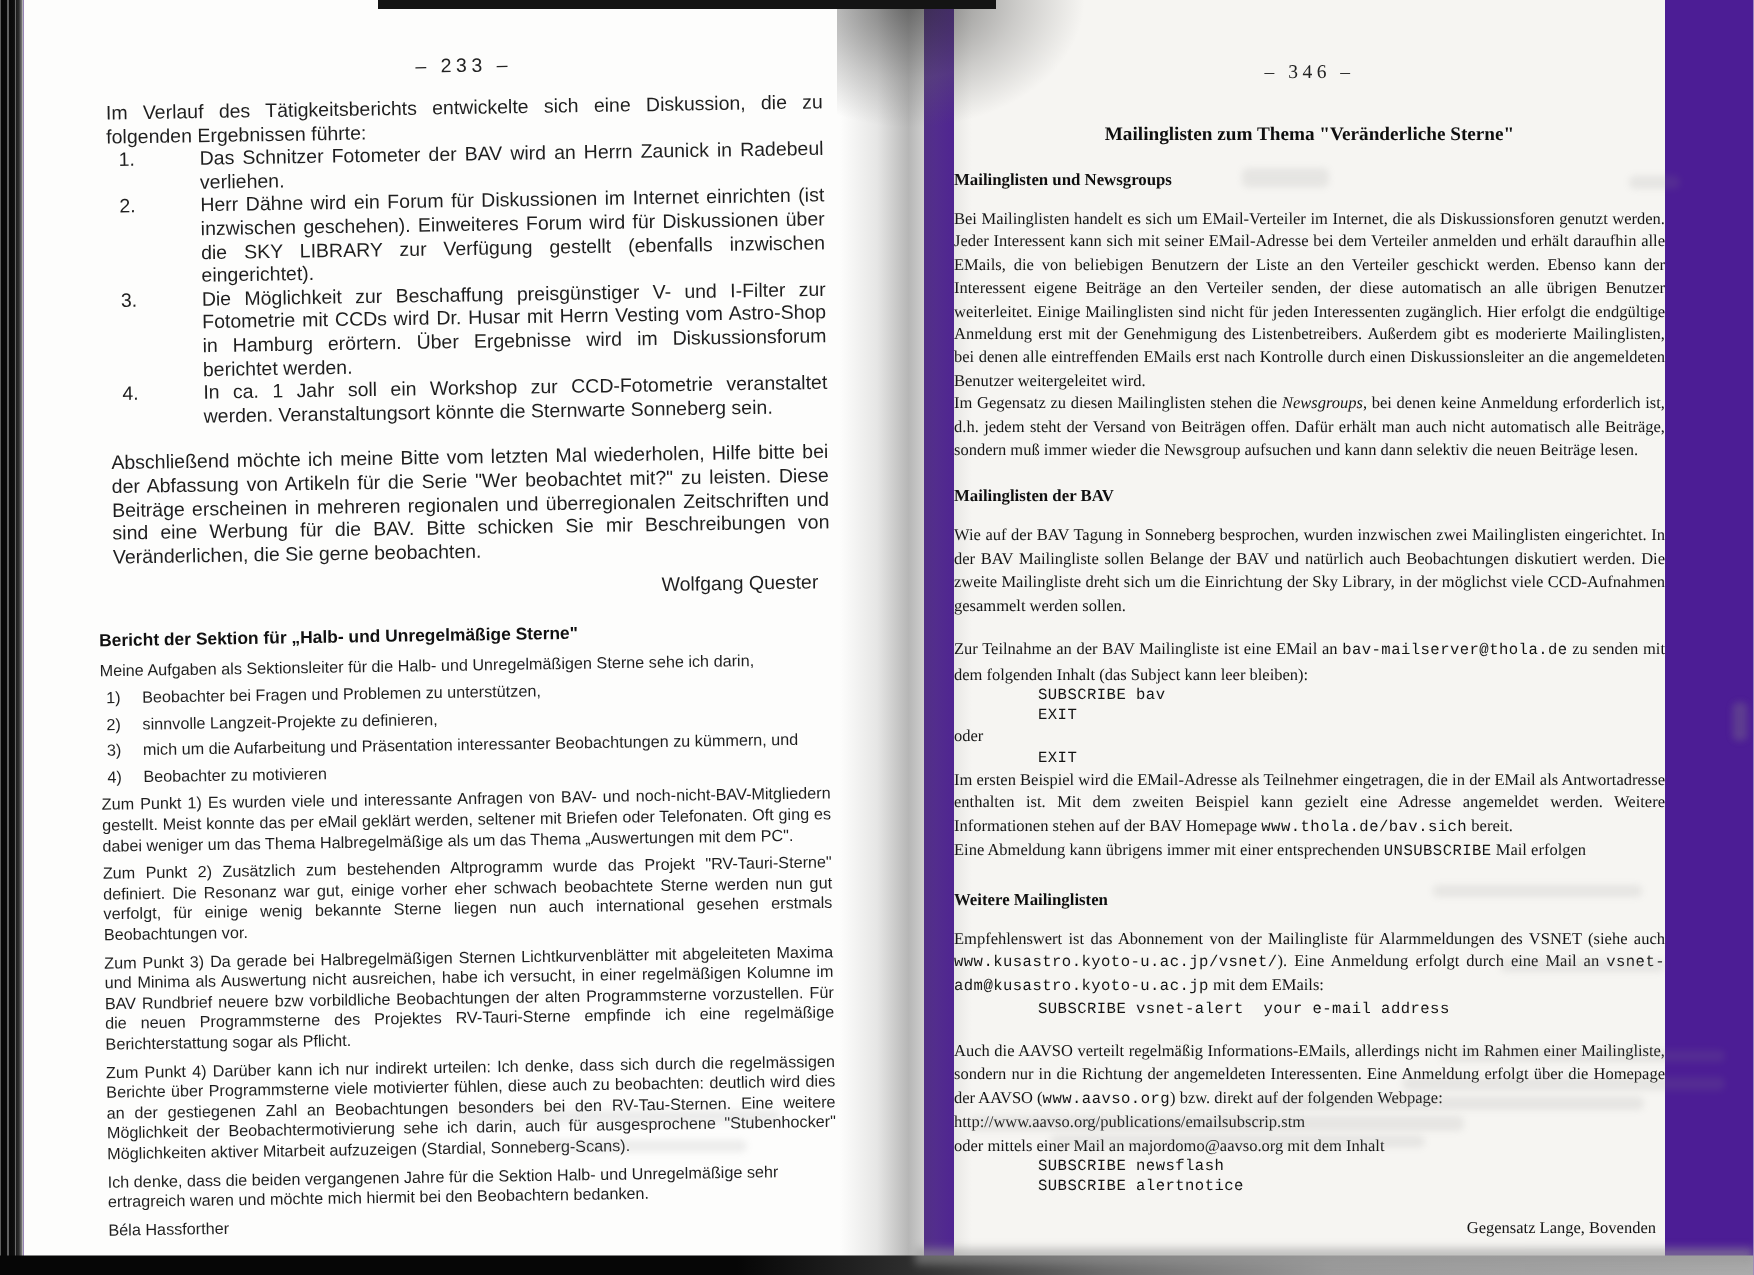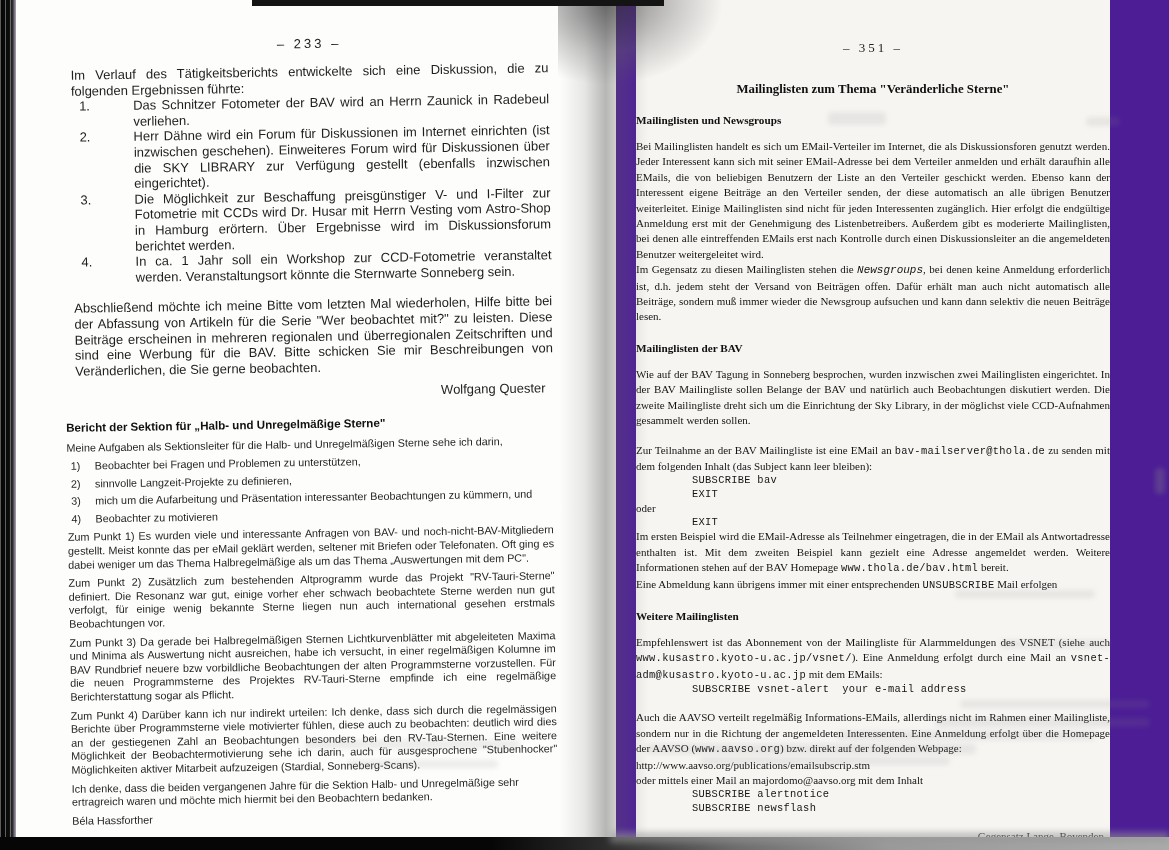--- a/index.html
+++ b/index.html
@@ -30,21 +30,21 @@
   .pt{margin-top:5px !important;}
   .sig2{margin-top:5px !important;}
   
   .page-right .pageno{font-family:"Liberation Serif",serif;margin-bottom:0;}
   .title{font-size:12.8px;font-weight:bold;text-align:center;margin:26px 0 0;color:#0f0f0f;}
   .rp{font-size:11px;line-height:15.4px;margin:0;}
   .rp.gap{margin-top:14px;}
   .rh{font-size:11.2px;font-weight:bold;margin:17px 0 13px;color:#0f0f0f;}
   .rp:first-of-type{margin-top:13px;}
   .mono{font-family:"Liberation Mono",monospace;font-size:10.4px;letter-spacing:.3px;}
-  .it{font-style:italic;font-family:Liberation Mono, monospace;}
+  .it{font-style:italic;}
   .code{font-family:"Liberation Mono",monospace;font-size:10.4px;line-height:13.2px;
         padding-left:56px;letter-spacing:.3px;white-space:pre;}
   .plain{font-size:11px;line-height:15.4px;margin:0;}
   .rsig{text-align:right;font-size:11px;margin-top:15px;padding-right:6px;}
   
   .edge-left{position:absolute;left:0;top:0;width:16px;height:850px;z-index:5;
     background:linear-gradient(90deg,#050505 0%,#0c0c0c 55%,#2b2b2b 78%,#888 94%,rgba(255,255,255,0)100%);}
   .edge-left:after{content:"";position:absolute;inset:0;
     background:repeating-linear-gradient(90deg,rgba(255,255,255,.35)0 1px,transparent 1px 5px);}
   .edge-top{position:absolute;left:252px;top:0;width:412px;height:6px;background:#141414;
@@ -99,43 +99,43 @@
               <p class="small j pt">Zum Punkt 4)  Darüber kann ich nur indirekt urteilen: Ich denke, dass sich durch die regelmässigen Berichte über Programmsterne viele motivierter fühlen, diese auch zu beobachten: deutlich wird dies an der gestiegenen Zahl an Beobachtungen besonders bei den RV-Tau-Sternen. Eine weitere Möglichkeit der Beobachtermotivierung sehe ich darin, auch für ausgesprochene "Stubenhocker" Möglichkeiten aktiver Mitarbeit aufzuzeigen (Stardial, Sonneberg-Scans).</p>
             </div>
           <p class="small pt">Ich denke, dass die beiden vergangenen Jahre für die Sektion Halb- und Unregelmäßige sehr ertragreich waren und möchte mich hiermit bei den Beobachtern bedanken.</p>
           <p class="small sig2">Béla Hassforther</p>
         </div>
       </div>
     </div>
   </div>
 
   <div class="page page-right">
-    <div class="pageno">–  351  –</div>
+    <div class="pageno">–  346  –</div>
     <div class="title">Mailinglisten zum Thema "Veränderliche Sterne"</div>
     <div id="blocks">
         <div class="rh">Mailinglisten und Newsgroups</div>
         <p class="rp j"><span>Bei Mailinglisten handelt es sich um EMail-Verteiler im Internet, die als Diskussionsforen genutzt werden. Jeder Interessent kann sich mit seiner EMail-Adresse bei dem Verteiler anmelden und erhält daraufhin alle EMails, die von beliebigen Benutzern der Liste an den Verteiler geschickt werden. Ebenso kann der Interessent eigene Beiträge an den Verteiler senden, der diese automatisch an alle übrigen Benutzer weiterleitet. Einige Mailinglisten sind nicht für jeden Interessenten zugänglich. Hier erfolgt die endgültige Anmeldung erst mit der Genehmigung des Listenbetreibers. Außerdem gibt es moderierte Mailinglisten, bei denen alle eintreffenden EMails erst nach Kontrolle durch einen Diskussionsleiter an die angemeldeten Benutzer weitergeleitet wird.</span></p>
         <p class="rp j"><span>Im Gegensatz zu diesen Mailinglisten stehen die </span><span class="it">Newsgroups</span><span>, bei denen keine Anmeldung erforderlich ist, d.h. jedem steht der Versand von Beiträgen offen. Dafür erhält man auch nicht automatisch alle Beiträge, sondern muß immer wieder die Newsgroup aufsuchen und kann dann selektiv die neuen Beiträge lesen.</span></p>
         <div class="rh">Mailinglisten der BAV</div>
         <p class="rp j"><span>Wie auf der BAV Tagung in Sonneberg besprochen, wurden inzwischen zwei Mailinglisten eingerichtet. In der BAV Mailingliste sollen Belange der BAV und natürlich auch Beobachtungen diskutiert werden. Die zweite Mailingliste dreht sich um die Einrichtung der Sky Library, in der möglichst viele CCD-Aufnahmen gesammelt werden sollen.</span></p>
         <p class="rp j gap"><span>Zur Teilnahme an der BAV Mailingliste ist eine EMail an </span><span class="mono">bav-mailserver@thola.de</span><span> zu senden mit dem folgenden Inhalt (das Subject kann leer bleiben):</span></p>
         <div class="code">SUBSCRIBE bav</div>
         <div class="code">EXIT</div>
         <p class="plain">oder</p>
         <div class="code">EXIT</div>
-        <p class="rp j"><span>Im ersten Beispiel wird die EMail-Adresse als Teilnehmer eingetragen, die in der EMail als Antwortadresse enthalten ist. Mit dem zweiten Beispiel kann gezielt eine Adresse angemeldet werden. Weitere Informationen stehen auf der BAV Homepage </span><span class="mono">www.thola.de/bav.html</span><span> bereit.</span></p>
+        <p class="rp j"><span>Im ersten Beispiel wird die EMail-Adresse als Teilnehmer eingetragen, die in der EMail als Antwortadresse enthalten ist. Mit dem zweiten Beispiel kann gezielt eine Adresse angemeldet werden. Weitere Informationen stehen auf der BAV Homepage </span><span class="mono">www.thola.de/bav.sich</span><span> bereit.</span></p>
         <p class="rp j"><span>Eine Abmeldung kann übrigens immer mit einer entsprechenden </span><span class="mono">UNSUBSCRIBE</span><span> Mail erfolgen</span></p>
         <div class="rh">Weitere Mailinglisten</div>
         <p class="rp j"><span>Empfehlenswert ist das Abonnement von der Mailingliste für Alarmmeldungen des VSNET (siehe auch </span><span class="mono">www.kusastro.kyoto-u.ac.jp/vsnet/</span><span>). Eine Anmeldung erfolgt durch eine Mail an </span><span class="mono">vsnet-adm@kusastro.kyoto-u.ac.jp</span><span> mit dem EMails:</span></p>
         <div class="code">SUBSCRIBE vsnet-alert  your e-mail address</div>
         <p class="rp j gap"><span>Auch die AAVSO verteilt regelmäßig Informations-EMails, allerdings nicht im Rahmen einer Mailingliste, sondern nur in die Richtung der angemeldeten Interessenten. Eine Anmeldung erfolgt über die Homepage der AAVSO (</span><span class="mono">www.aavso.org</span><span>) bzw. direkt auf der folgenden Webpage:</span></p>
         <p class="plain">http://www.aavso.org/publications/emailsubscrip.stm</p>
         <p class="plain">oder mittels einer Mail an majordomo@aavso.org mit dem Inhalt</p>
+        <div class="code">SUBSCRIBE newsflash</div>
         <div class="code">SUBSCRIBE alertnotice</div>
-        <div class="code">SUBSCRIBE newsflash</div>
         <div class="rsig">Gegensatz Lange, Bovenden</div>
       </div>
   </div>
 
   <div class="gutter"></div>
   <div class="gutter-top"></div>
   <div class="edge-left"></div>
   <div class="edge-top"></div>
   <div class="corner-tr"></div>
   <div class="edge-bottom"></div>

